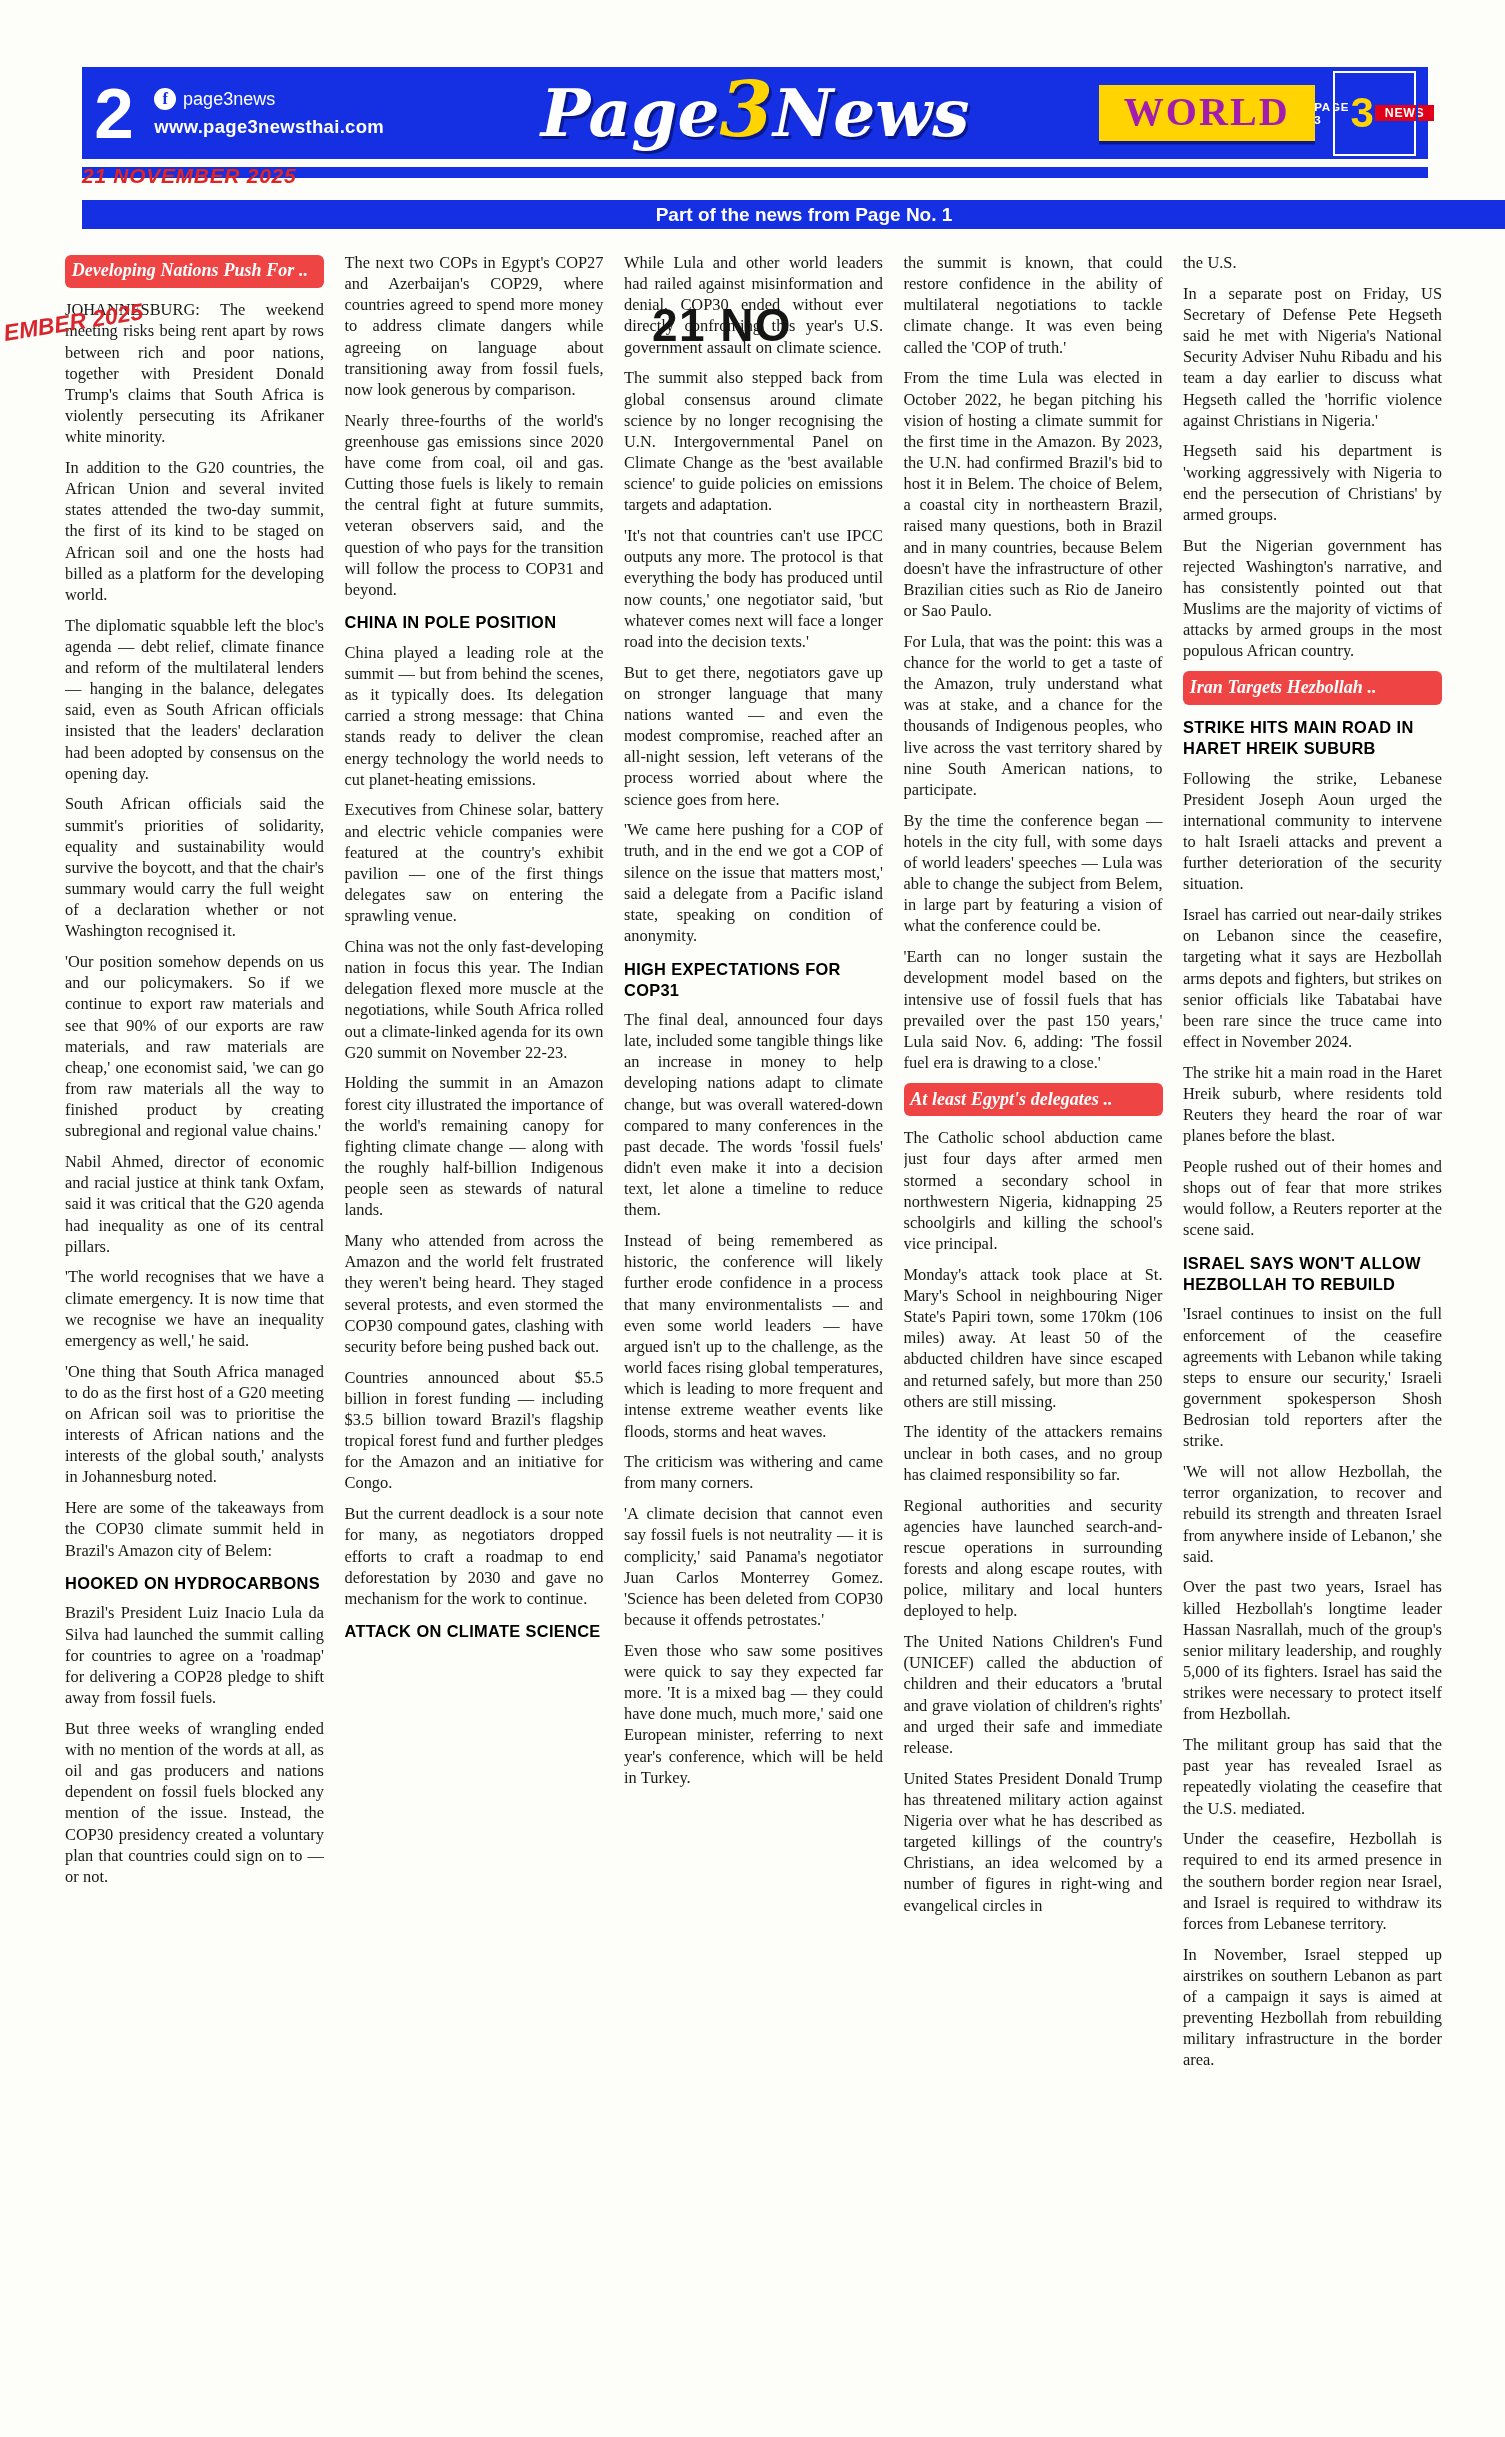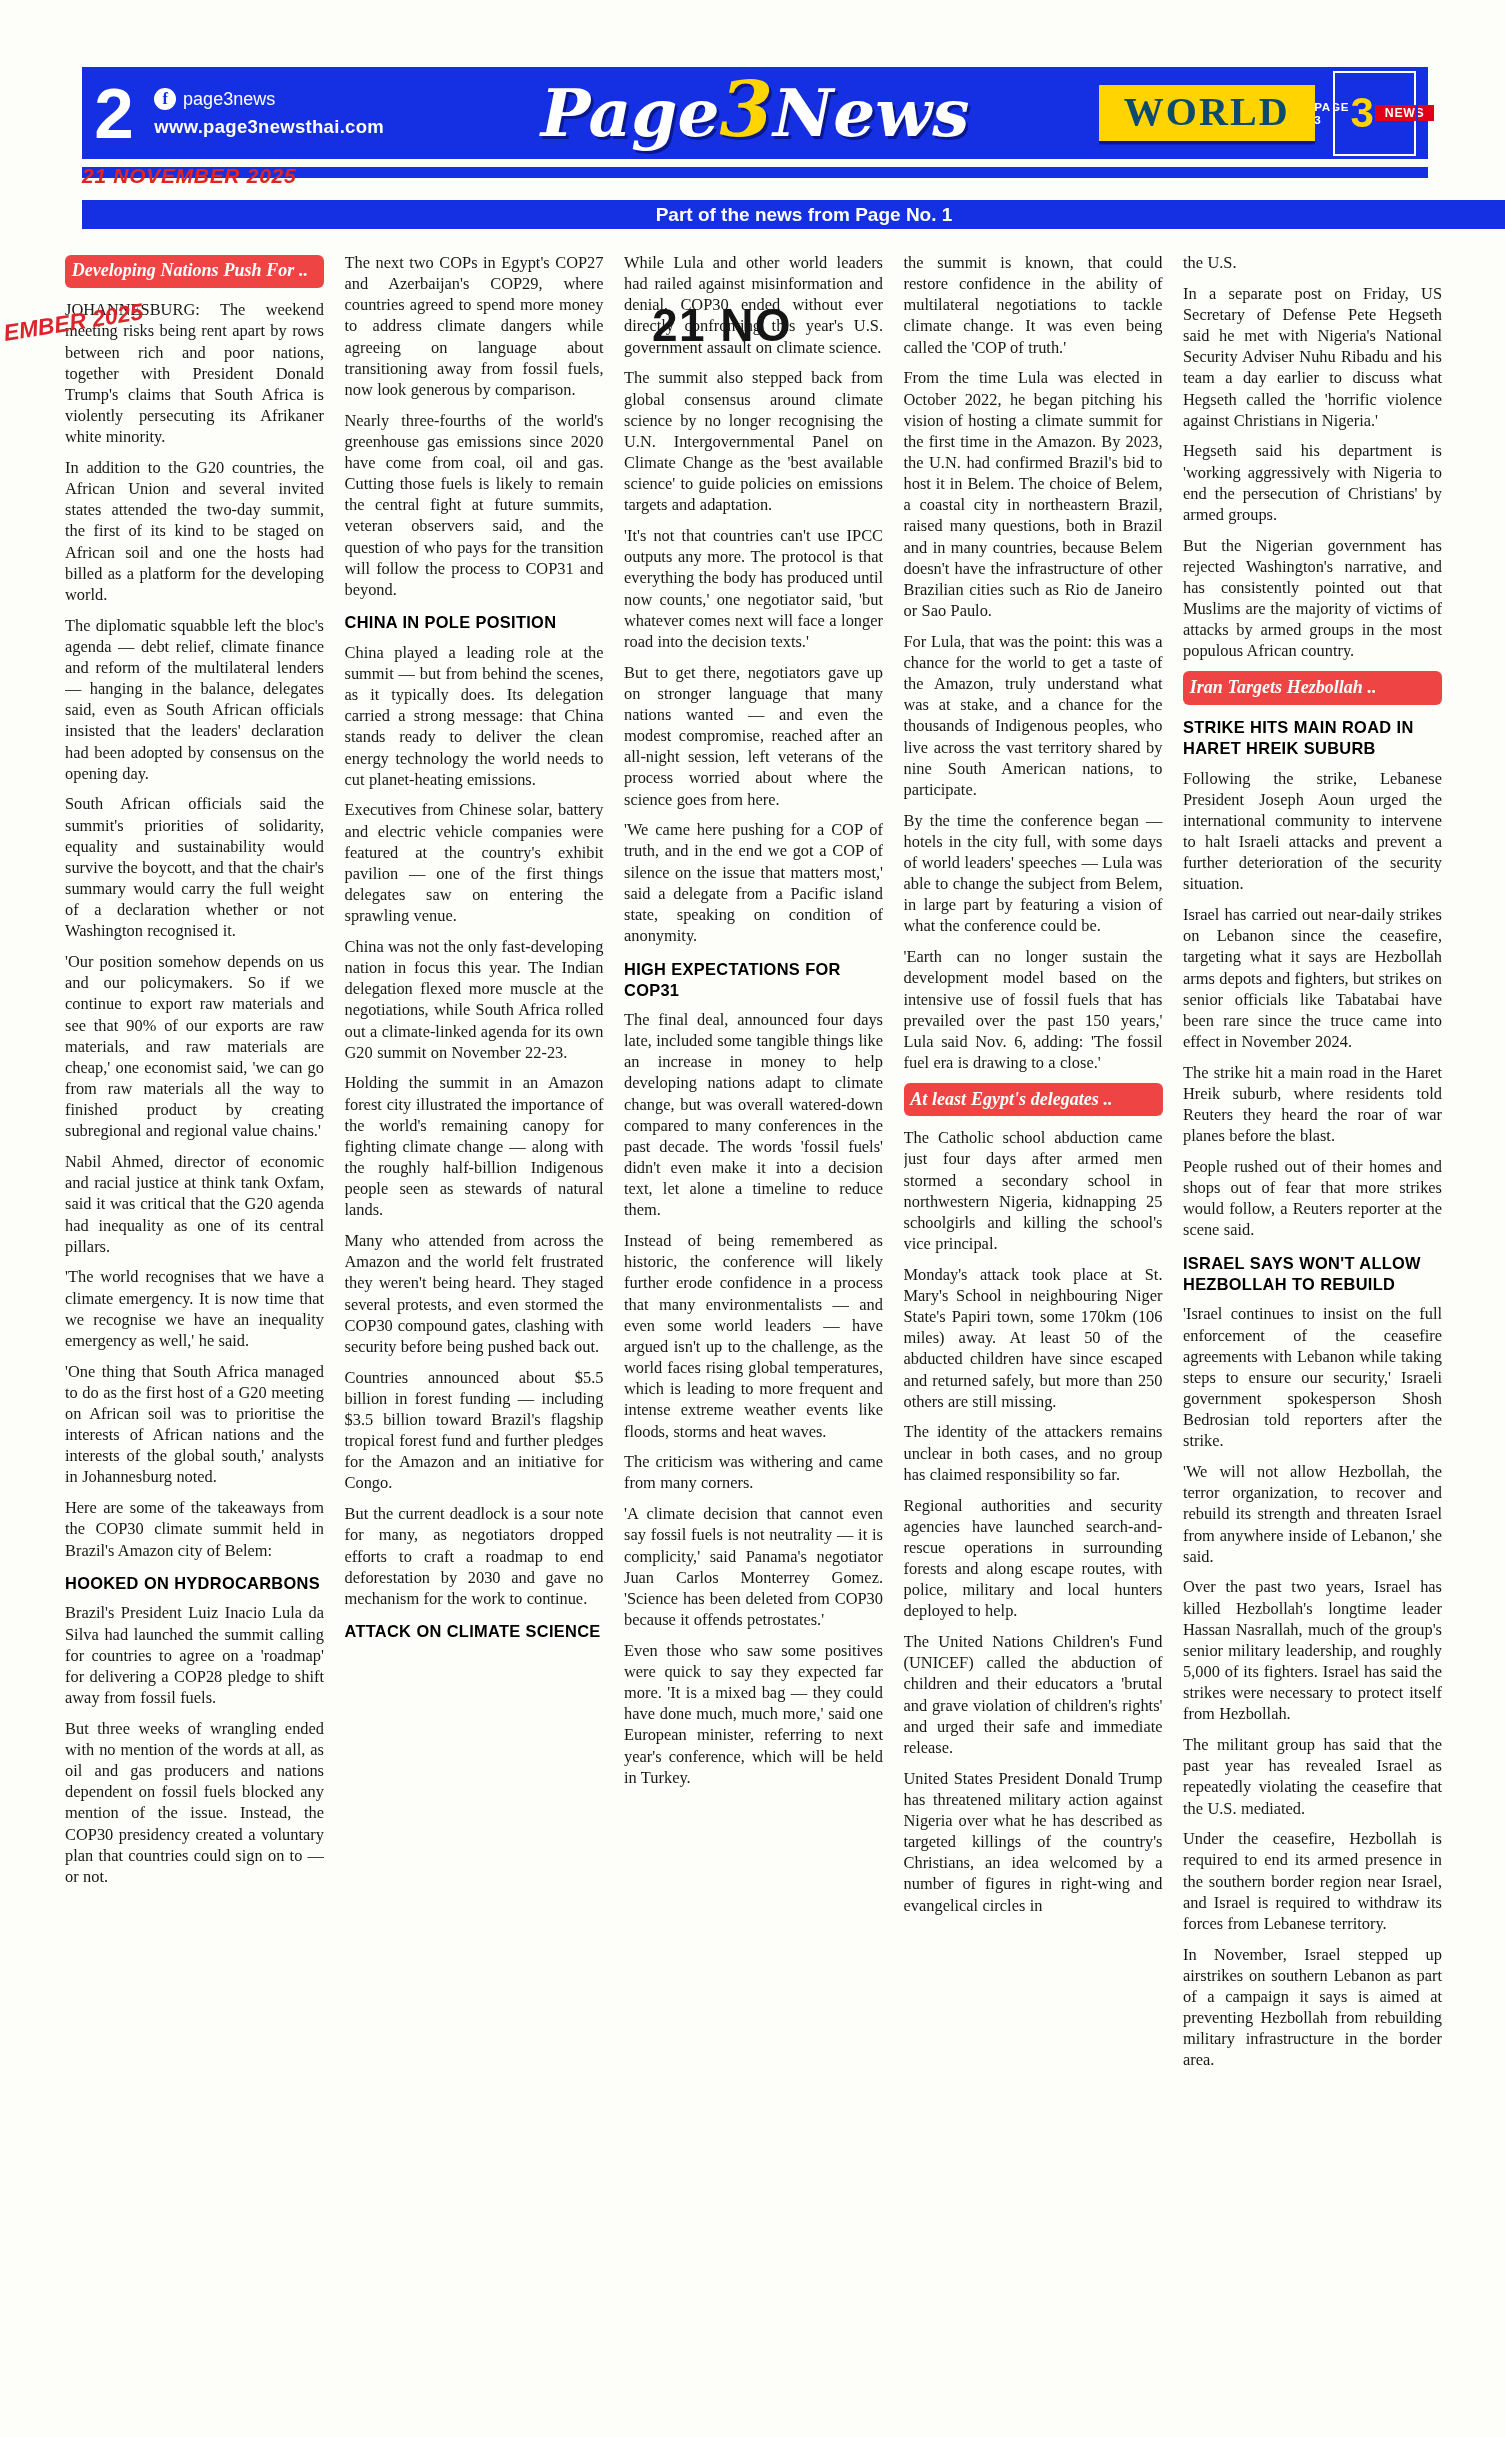--- a/index.html
+++ b/index.html
@@ -37,21 +37,21 @@
   .masthead {
     position: absolute; left: 50%; top: 50%;
     transform: translate(-50%, -54%);
     font-family: "DejaVu Serif", serif; font-weight: bold; font-style: italic;
     font-size: 66px; color: #ffffff; white-space: nowrap;
     text-shadow: 2.7px 2.7px 0 #0a1890;
   }
   .masthead .accent { color: #ffd400; font-size: 77px; }
   .right-group { margin-left: auto; display: flex; align-items: center; gap: 18px; }
   .world-box {
-    background: #ffd400; color: #0c4a6e;
+    background: #ffd400; color: #a21caf;
     font-family: "Liberation Serif", serif; font-weight: bold;
     font-size: 40px; letter-spacing: 2.1px;
     padding: 2.7px 25px 5.5px 25px;
     box-shadow: 0 3.4px 0 #0a1890;
   }
   .logo-box {
     width: 83px; height: 85px;
     background: #1430e2; border: 2.7px solid #ffffff;
     outline: 2.1px solid #1430e2;
     display: flex; flex-direction: row; align-items: center; justify-content: center;

